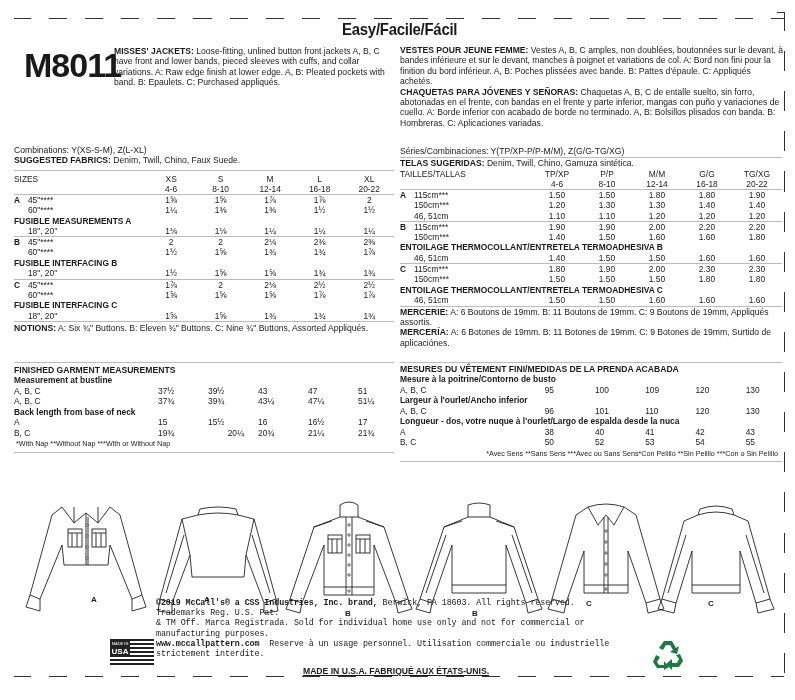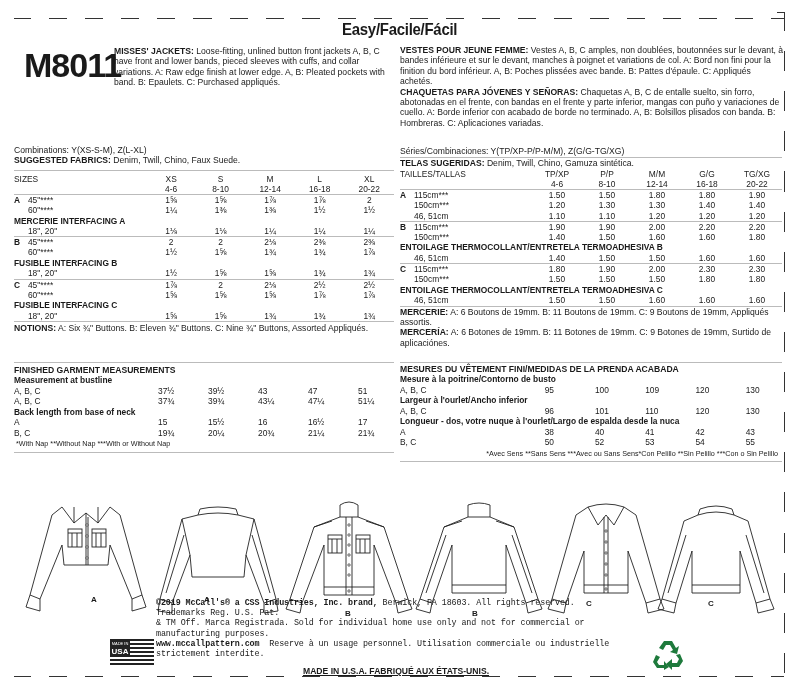--- a/index.html
+++ b/index.html
@@ -102,21 +102,21 @@
         <tr>
           <td class="lbl"></td>
           <td class="sub" style="width: 120px;">60"****</td>
           <td class="num">1¼</td>
           <td class="num">1⅜</td>
           <td class="num">1⅜</td>
           <td class="num">1½</td>
           <td class="num">1½</td>
         </tr>
         <tr class="group">
-          <td colspan="7">MERCERIE INTERFACING A</td>
+          <td colspan="7">FUSIBLE MEASUREMENTS A</td>
         </tr>
         <tr>
           <td class="lbl"></td>
           <td class="sub" style="width: 120px;">18", 20"</td>
           <td class="num">1⅛</td>
           <td class="num">1⅛</td>
           <td class="num">1¼</td>
           <td class="num">1¼</td>
           <td class="num">1¼</td>
         </tr>
@@ -217,21 +217,21 @@
           <td style="width: 130px;">A</td>
           <td style="width: 50px; padding-left: 14px;">15</td>
           <td style="width: 50px; padding-left: 14px;">15½</td>
           <td style="width: 50px; padding-left: 14px;">16</td>
           <td style="width: 50px; padding-left: 14px;">16½</td>
           <td style="width: 50px; padding-left: 14px;">17</td>
         </tr>
         <tr>
           <td style="width: 130px;">B, C</td>
           <td style="width: 50px; padding-left: 14px;">19¾</td>
-          <td style="width: 50px; padding-left: 14px;">20¼</td>
+          <td style="width: 50px; padding-left: 14px; text-align: right;">20¼</td>
           <td style="width: 50px; padding-left: 14px;">20¾</td>
           <td style="width: 50px; padding-left: 14px;">21¼</td>
           <td style="width: 50px; padding-left: 14px;">21¾</td>
         </tr>
       </tbody>
   </table>
   <div style="font-size:7.2px; margin-top:2px; padding-left:2px;">*With Nap **Without Nap ***With or Without Nap</div>
   <div class="hr" style="margin-top:3px;"></div>
 </div>
 

